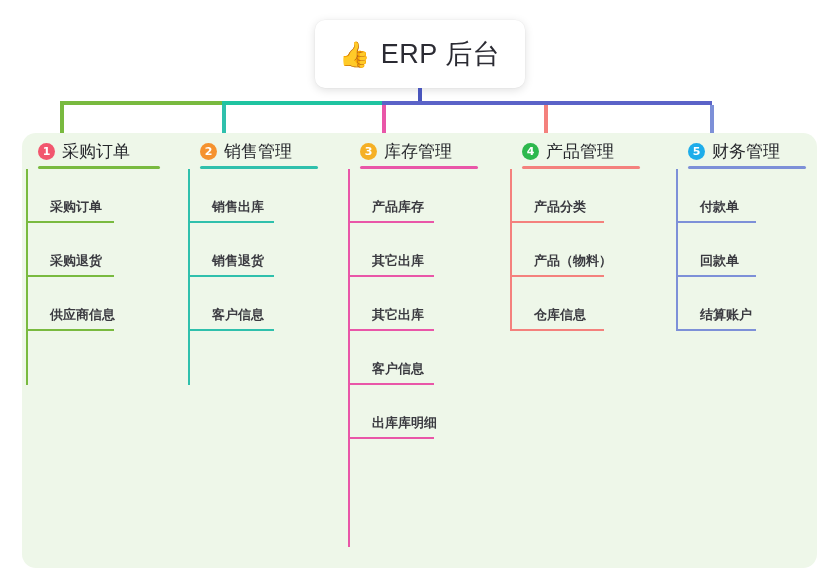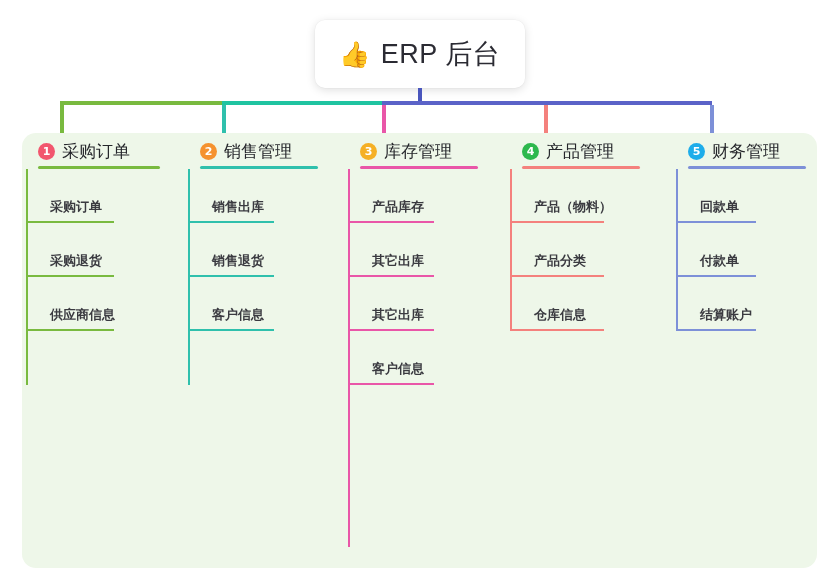--- a/index.html
+++ b/index.html
@@ -138,61 +138,65 @@
               <span class="leaf-rule" style="width: 86px; background: rgb(233, 86, 168);"></span>
             </div>
             <div class="leaf">
               <span class="leaf-label">其它出库</span>
               <span class="leaf-rule" style="width: 86px; background: rgb(233, 86, 168);"></span>
             </div>
             <div class="leaf">
               <span class="leaf-label">客户信息</span>
               <span class="leaf-rule" style="width: 86px; background: rgb(233, 86, 168);"></span>
             </div>
+            <div class="leaf">
+              <span class="leaf-label">出库库明细</span>
+              <span class="leaf-rule" style="width: 86px; background: rgb(233, 86, 168);"></span>
+            </div>
           </div>
         </div>
         <div class="col" style="left: 484px;">
           <div class="col-head">
             <span class="badge" style="background: rgb(45, 184, 77);">4</span>
             <span class="col-title">产品管理</span>
             <span class="col-rule" style="width: 118px; background: rgb(244, 129, 125);"></span>
           </div>
           <div class="branch">
             <span class="spine" style="background: rgb(244, 129, 125); height: 162px;"></span>
             <div class="leaf">
+              <span class="leaf-label">产品分类</span>
+              <span class="leaf-rule" style="width: 94px; background: rgb(244, 129, 125);"></span>
+            </div>
+            <div class="leaf">
               <span class="leaf-label">产品（物料）</span>
-              <span class="leaf-rule" style="width: 94px; background: rgb(244, 129, 125);"></span>
-            </div>
-            <div class="leaf">
-              <span class="leaf-label">产品分类</span>
               <span class="leaf-rule" style="width: 94px; background: rgb(244, 129, 125);"></span>
             </div>
             <div class="leaf">
               <span class="leaf-label">仓库信息</span>
               <span class="leaf-rule" style="width: 94px; background: rgb(244, 129, 125);"></span>
             </div>
           </div>
         </div>
         <div class="col" style="left: 650px;">
           <div class="col-head">
             <span class="badge" style="background: rgb(30, 173, 234);">5</span>
             <span class="col-title">财务管理</span>
             <span class="col-rule" style="width: 118px; background: rgb(125, 144, 216);"></span>
           </div>
           <div class="branch">
             <span class="spine" style="background: rgb(125, 144, 216); height: 162px;"></span>
             <div class="leaf">
+              <span class="leaf-label">付款单</span>
+              <span class="leaf-rule" style="width: 80px; background: rgb(125, 144, 216);"></span>
+            </div>
+            <div class="leaf">
               <span class="leaf-label">回款单</span>
               <span class="leaf-rule" style="width: 80px; background: rgb(125, 144, 216);"></span>
             </div>
             <div class="leaf">
-              <span class="leaf-label">付款单</span>
-              <span class="leaf-rule" style="width: 80px; background: rgb(125, 144, 216);"></span>
-            </div>
-            <div class="leaf">
               <span class="leaf-label">结算账户</span>
               <span class="leaf-rule" style="width: 80px; background: rgb(125, 144, 216);"></span>
             </div>
           </div>
         </div>
       </div>
   </div>
 
 </div>
 

